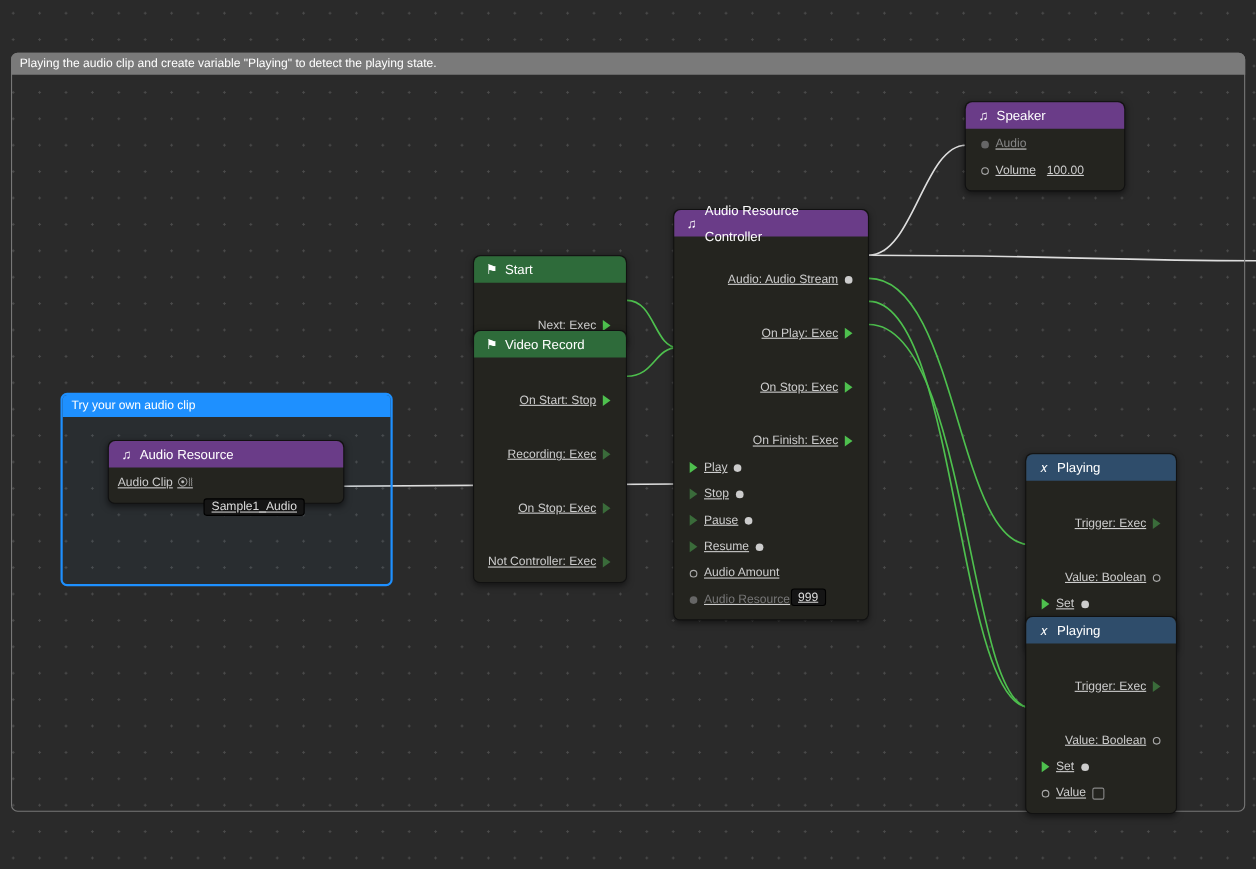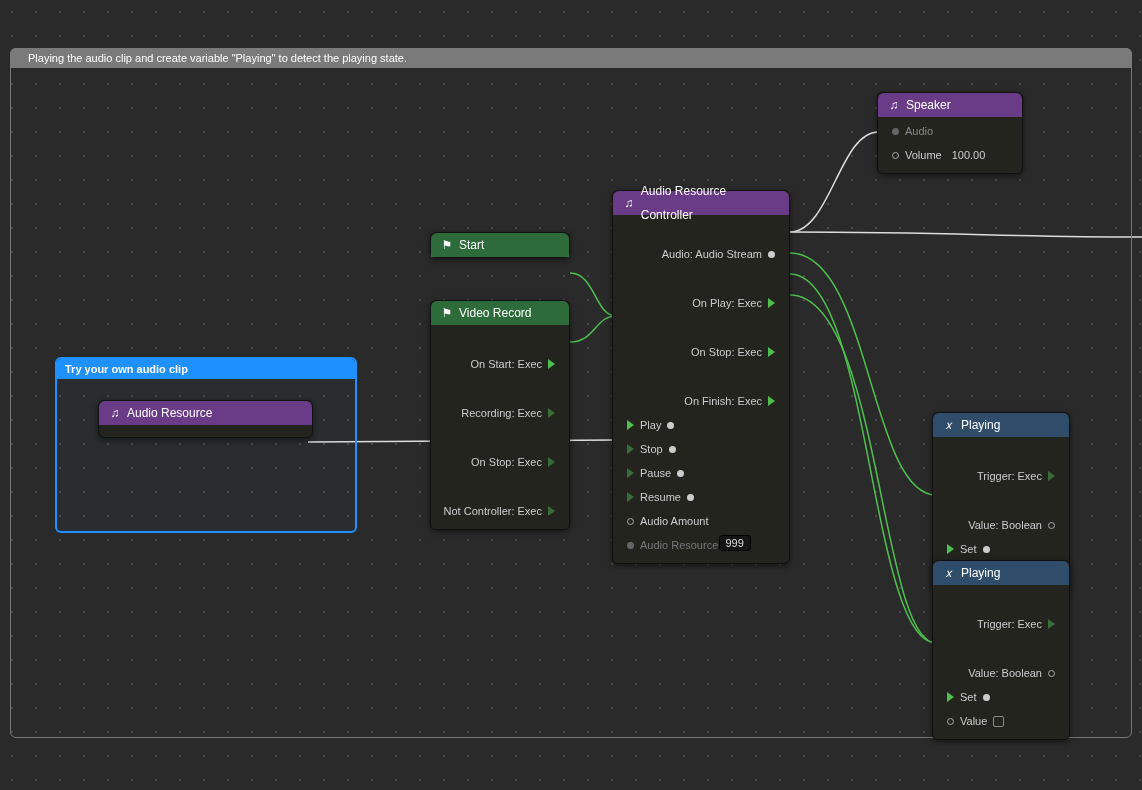--- a/index.html
+++ b/index.html
@@ -31,21 +31,21 @@
     bottom: 52px;
     border: 1px solid #777;
     border-radius: 6px;
     background: transparent;
   }
   .panel-title {
     position: absolute;
     top: -1px; left: -1px; right: -1px;
     height: 20px;
     line-height: 20px;
-    padding: 0 18px;
+    padding: 0 8px;
     background: #7a7a7a;
     color: #fff;
     font-size: 11px;
     border-radius: 6px 6px 0 0;
   }
 
   .highlight-box {
     position: absolute;
     border: 2px solid #1e90ff;
     border-radius: 6px;
@@ -54,21 +54,20 @@
   .highlight-title {
     position: absolute;
     top: 0; left: 0; right: 0;
     height: 20px;
     line-height: 20px;
     padding: 0 8px;
     background: #1e90ff;
     color: #fff;
     font-size: 11px;
     border-radius: 4px 4px 0 0;
-    font-weight: bold;
   }
 
   .node {
     position: absolute;
     border-radius: 6px;
     background: #24241f;
     border: 1px solid #111;
     box-shadow: 0 2px 6px rgba(0,0,0,0.5);
   }
   .node-header {
@@ -84,20 +83,21 @@
   }
   .hdr-purple { background: #6a3c88; }
   .hdr-green  { background: #2e6b3a; }
   .hdr-blue   { background: #2f4d6b; }
 
   .node-body {
     padding: 4px 8px 8px 8px;
     display: flex;
     flex-direction: column;
     gap: 4px;
+    text-decoration: underline;
   }
   .row {
     height: 20px;
     display: flex;
     align-items: center;
     font-size: 11px;
     color: #ccc;
   }
   .row.right { justify-content: flex-end; margin-top: 25px; }
 
@@ -168,38 +168,49 @@
 <div class="highlight-box" style="left:55px; top:357px; width:302px; height:176px;">
   <div class="highlight-title">Try your own audio clip</div>
 </div>
 
 <div class="node" style="left:98px; top:400px; width:215px;">
   <div class="node-header hdr-purple">
     <span class="music-icon">♫</span>
     <span>Audio Resource</span>
   </div>
   <div class="node-body">
+    <div class="row">
+      <span>Audio Clip</span>
+      <span class="wave-icon">⦿⦚⦚</span>
+      <span class="valuebox">Sample1_Audio</span>
+    </div>
   </div>
 </div>
 
 <div class="node" style="left:430px; top:232px; width:140px;">
   <div class="node-header hdr-green">
     <span class="flag-icon">⚑</span>
     <span>Start</span>
   </div>
+  <div class="node-body">
+    <div class="row right">
+      <span>Next: Exec</span>
+      <span class="tri tri-r"></span>
+    </div>
+  </div>
 </div>
 
 <div class="node" style="left:430px; top:300px; width:140px;">
   <div class="node-header hdr-green">
     <span class="flag-icon">⚑</span>
     <span>Video Record</span>
   </div>
   <div class="node-body">
     <div class="row right">
-      <span>On Start: Exec</span>
+      <span>On Start: Stop</span>
       <span class="tri tri-r"></span>
     </div>
     <div class="row right">
       <span>Recording: Exec</span>
       <span class="tri tri-r dim"></span>
     </div>
     <div class="row right">
       <span>On Stop: Exec</span>
       <span class="tri tri-r dim"></span>
     </div>

